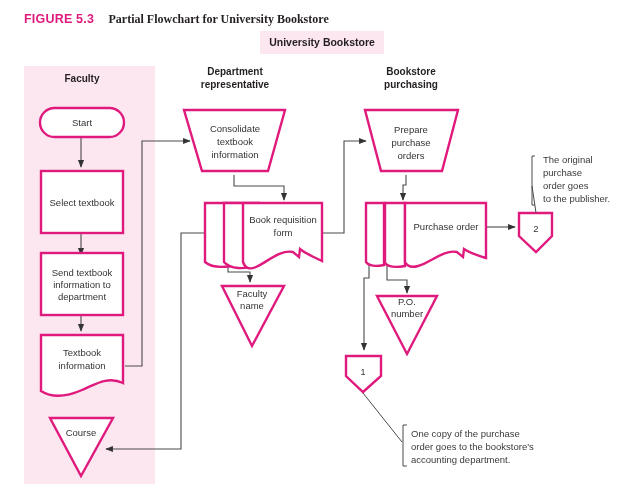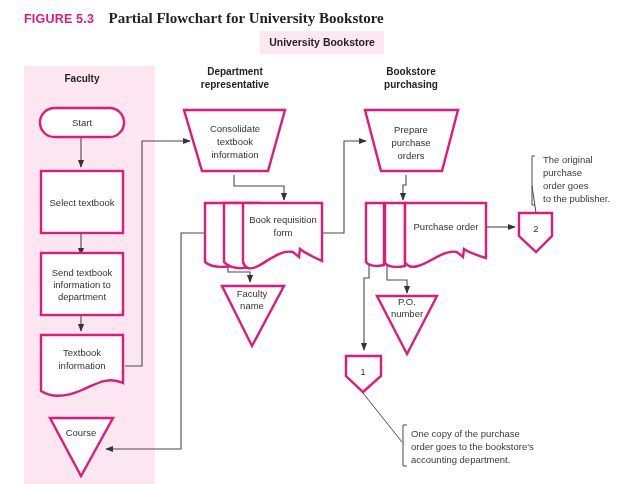--- a/index.html
+++ b/index.html
@@ -1,19 +1,19 @@
 <!DOCTYPE html>
 <html><head>
 <meta charset="utf-8">
 <style>
   html, body { margin: 0; padding: 0; background: #ffffff; }
   body { width: 624px; height: 484px; position: relative; overflow: hidden; font-family: "Liberation Sans", sans-serif; }
   .fig-header { position: absolute; left: 24px; top: 9px; white-space: nowrap; }
   .fig-num { color: #e0197d; font-family: "Liberation Sans", sans-serif; font-weight: bold; font-size: 12.5px; letter-spacing: 0.2px; margin-top: 12px; }
-  .fig-title { color: #231f20; font-family: "Liberation Serif", serif; font-weight: bold; font-size: 15px; margin-left: 10px; }
+  .fig-title { color: #231f20; font-family: "Liberation Serif", serif; font-weight: bold; font-size: 12px; margin-left: 10px; }
   svg { position: absolute; left: 0; top: 0; }
   .lane-title { font-family: "Liberation Sans", sans-serif; font-weight: bold; font-size: 10px; fill: #231f20; }
   .shape-text { font-family: "Liberation Sans", sans-serif; font-size: 9.5px; fill: #333333; }
   .note-text { font-family: "Liberation Sans", sans-serif; font-size: 9.5px; fill: #3a3a3a; }
   .sym { fill: #ffffff; stroke: #e0197d; stroke-width: 2.4; stroke-linejoin: miter; }
   .flow { fill: none; stroke: #4a4a4a; stroke-width: 1.1; }
   .note-line { fill: none; stroke: #4a4a4a; stroke-width: 1; }
 </style>
 </head>
 <body>

